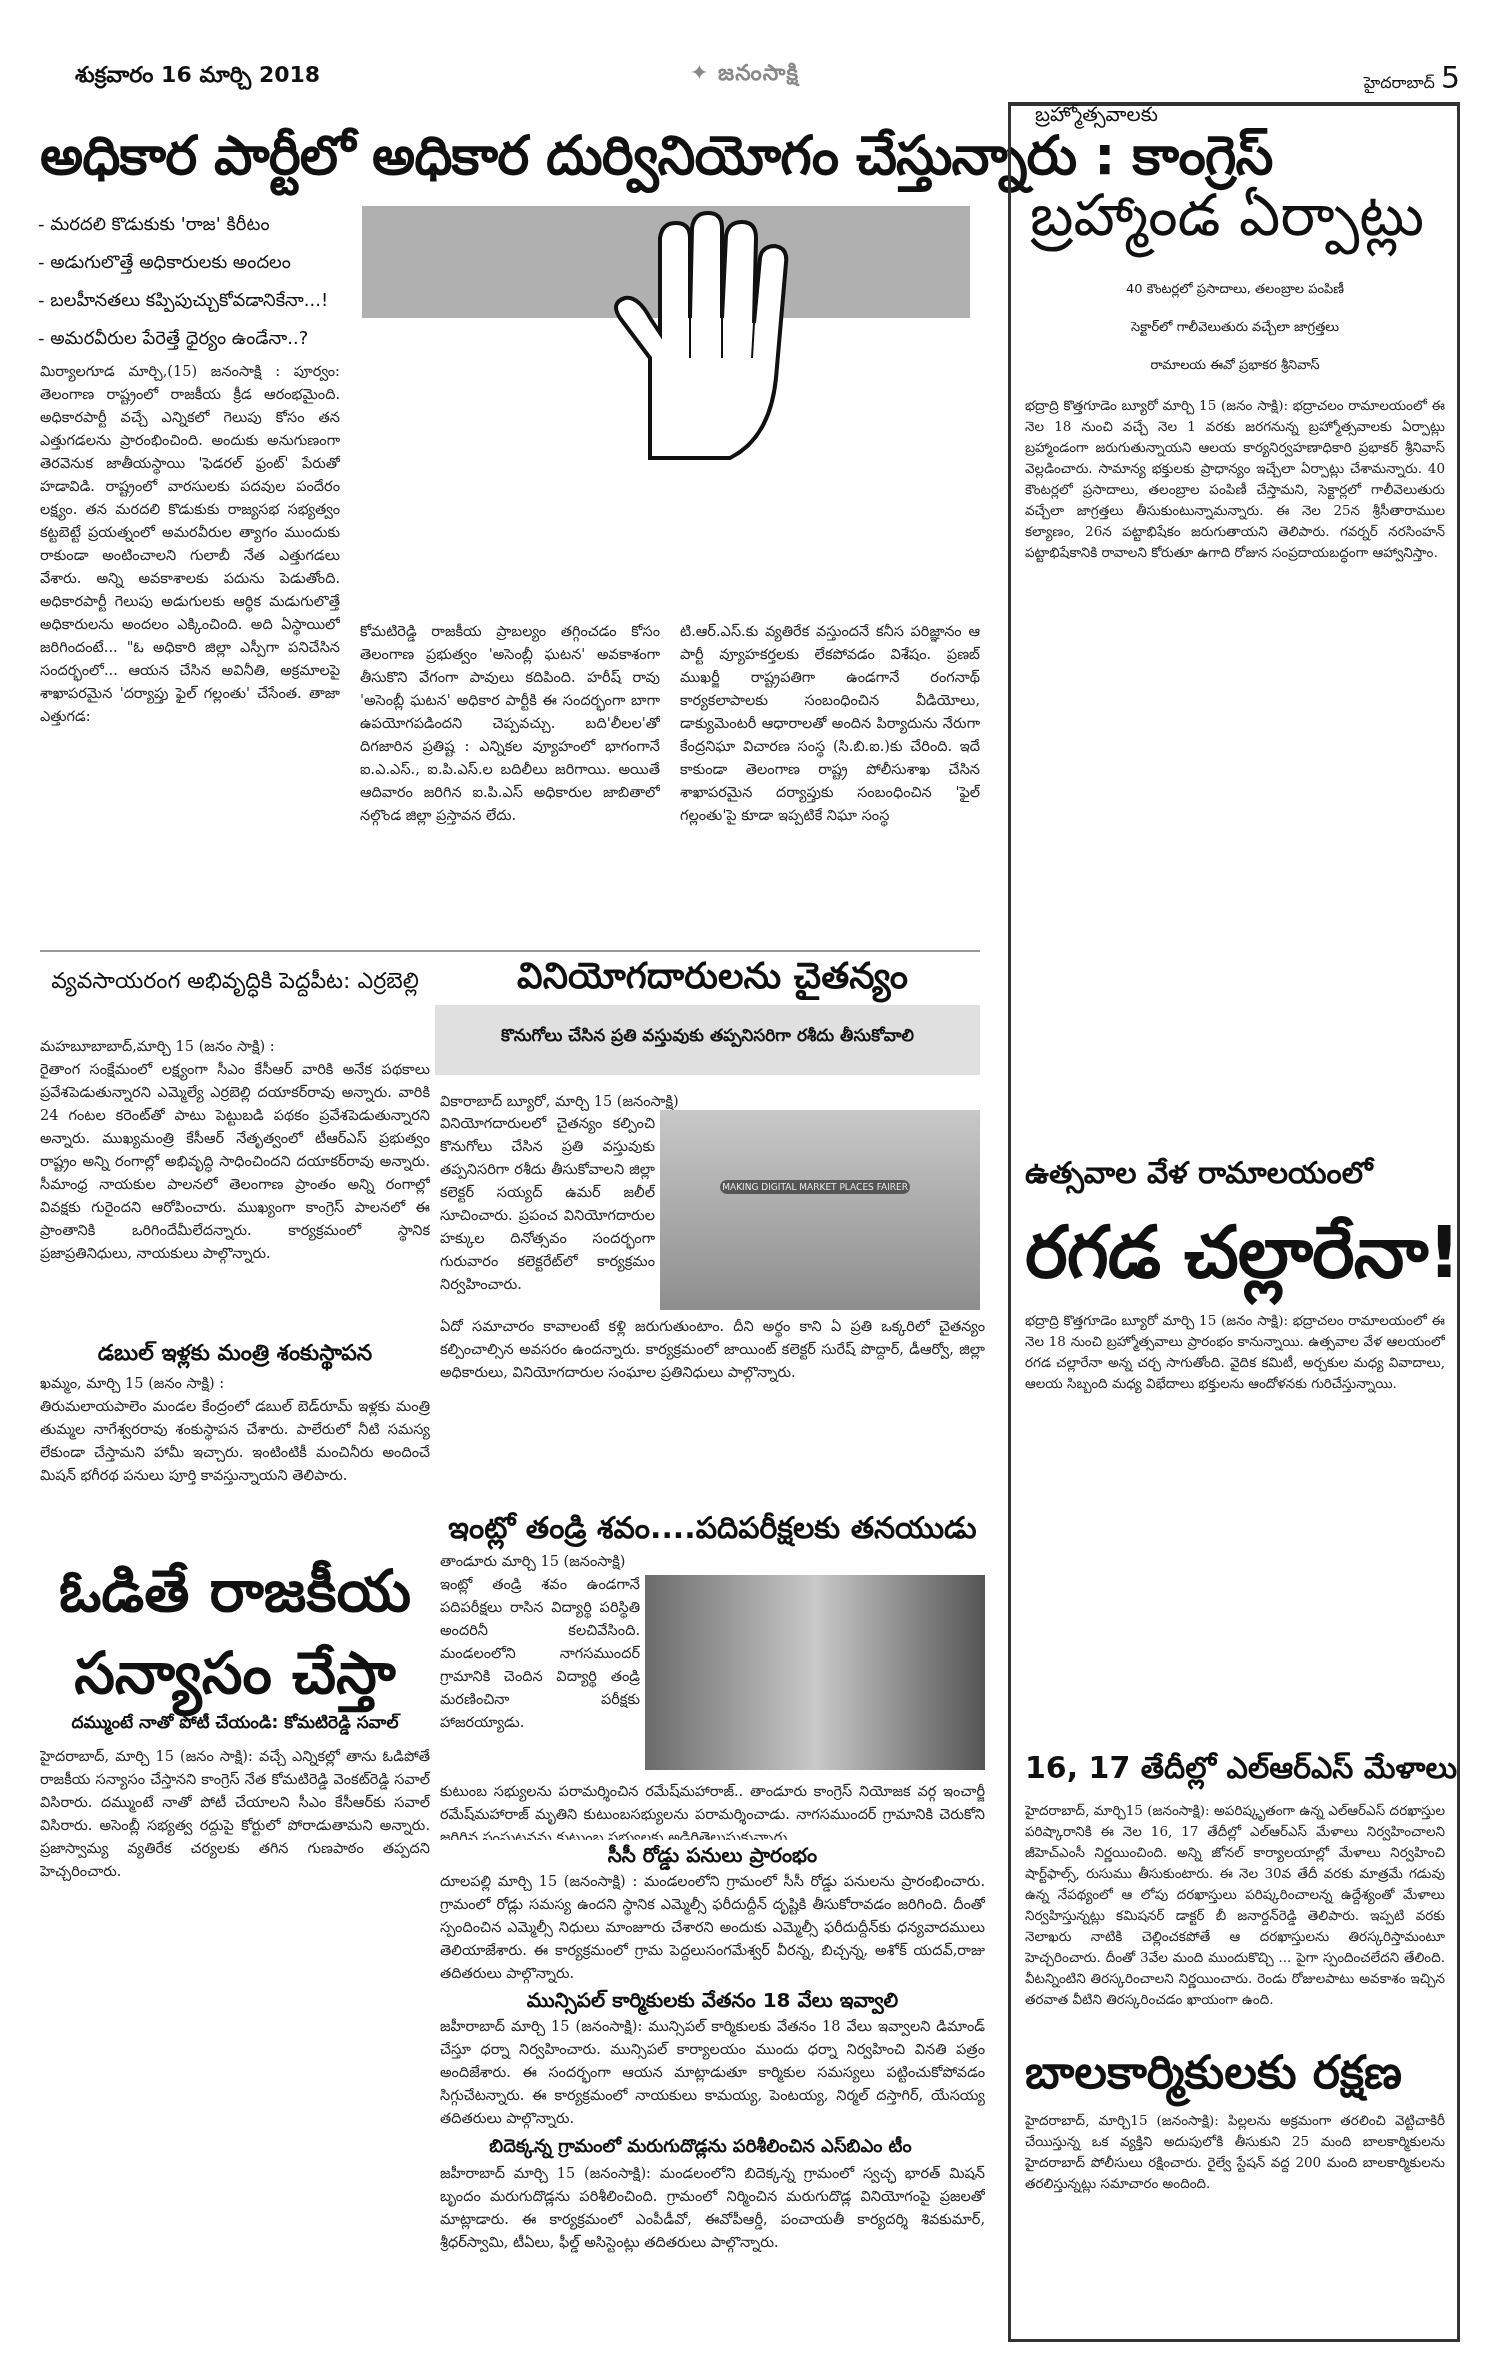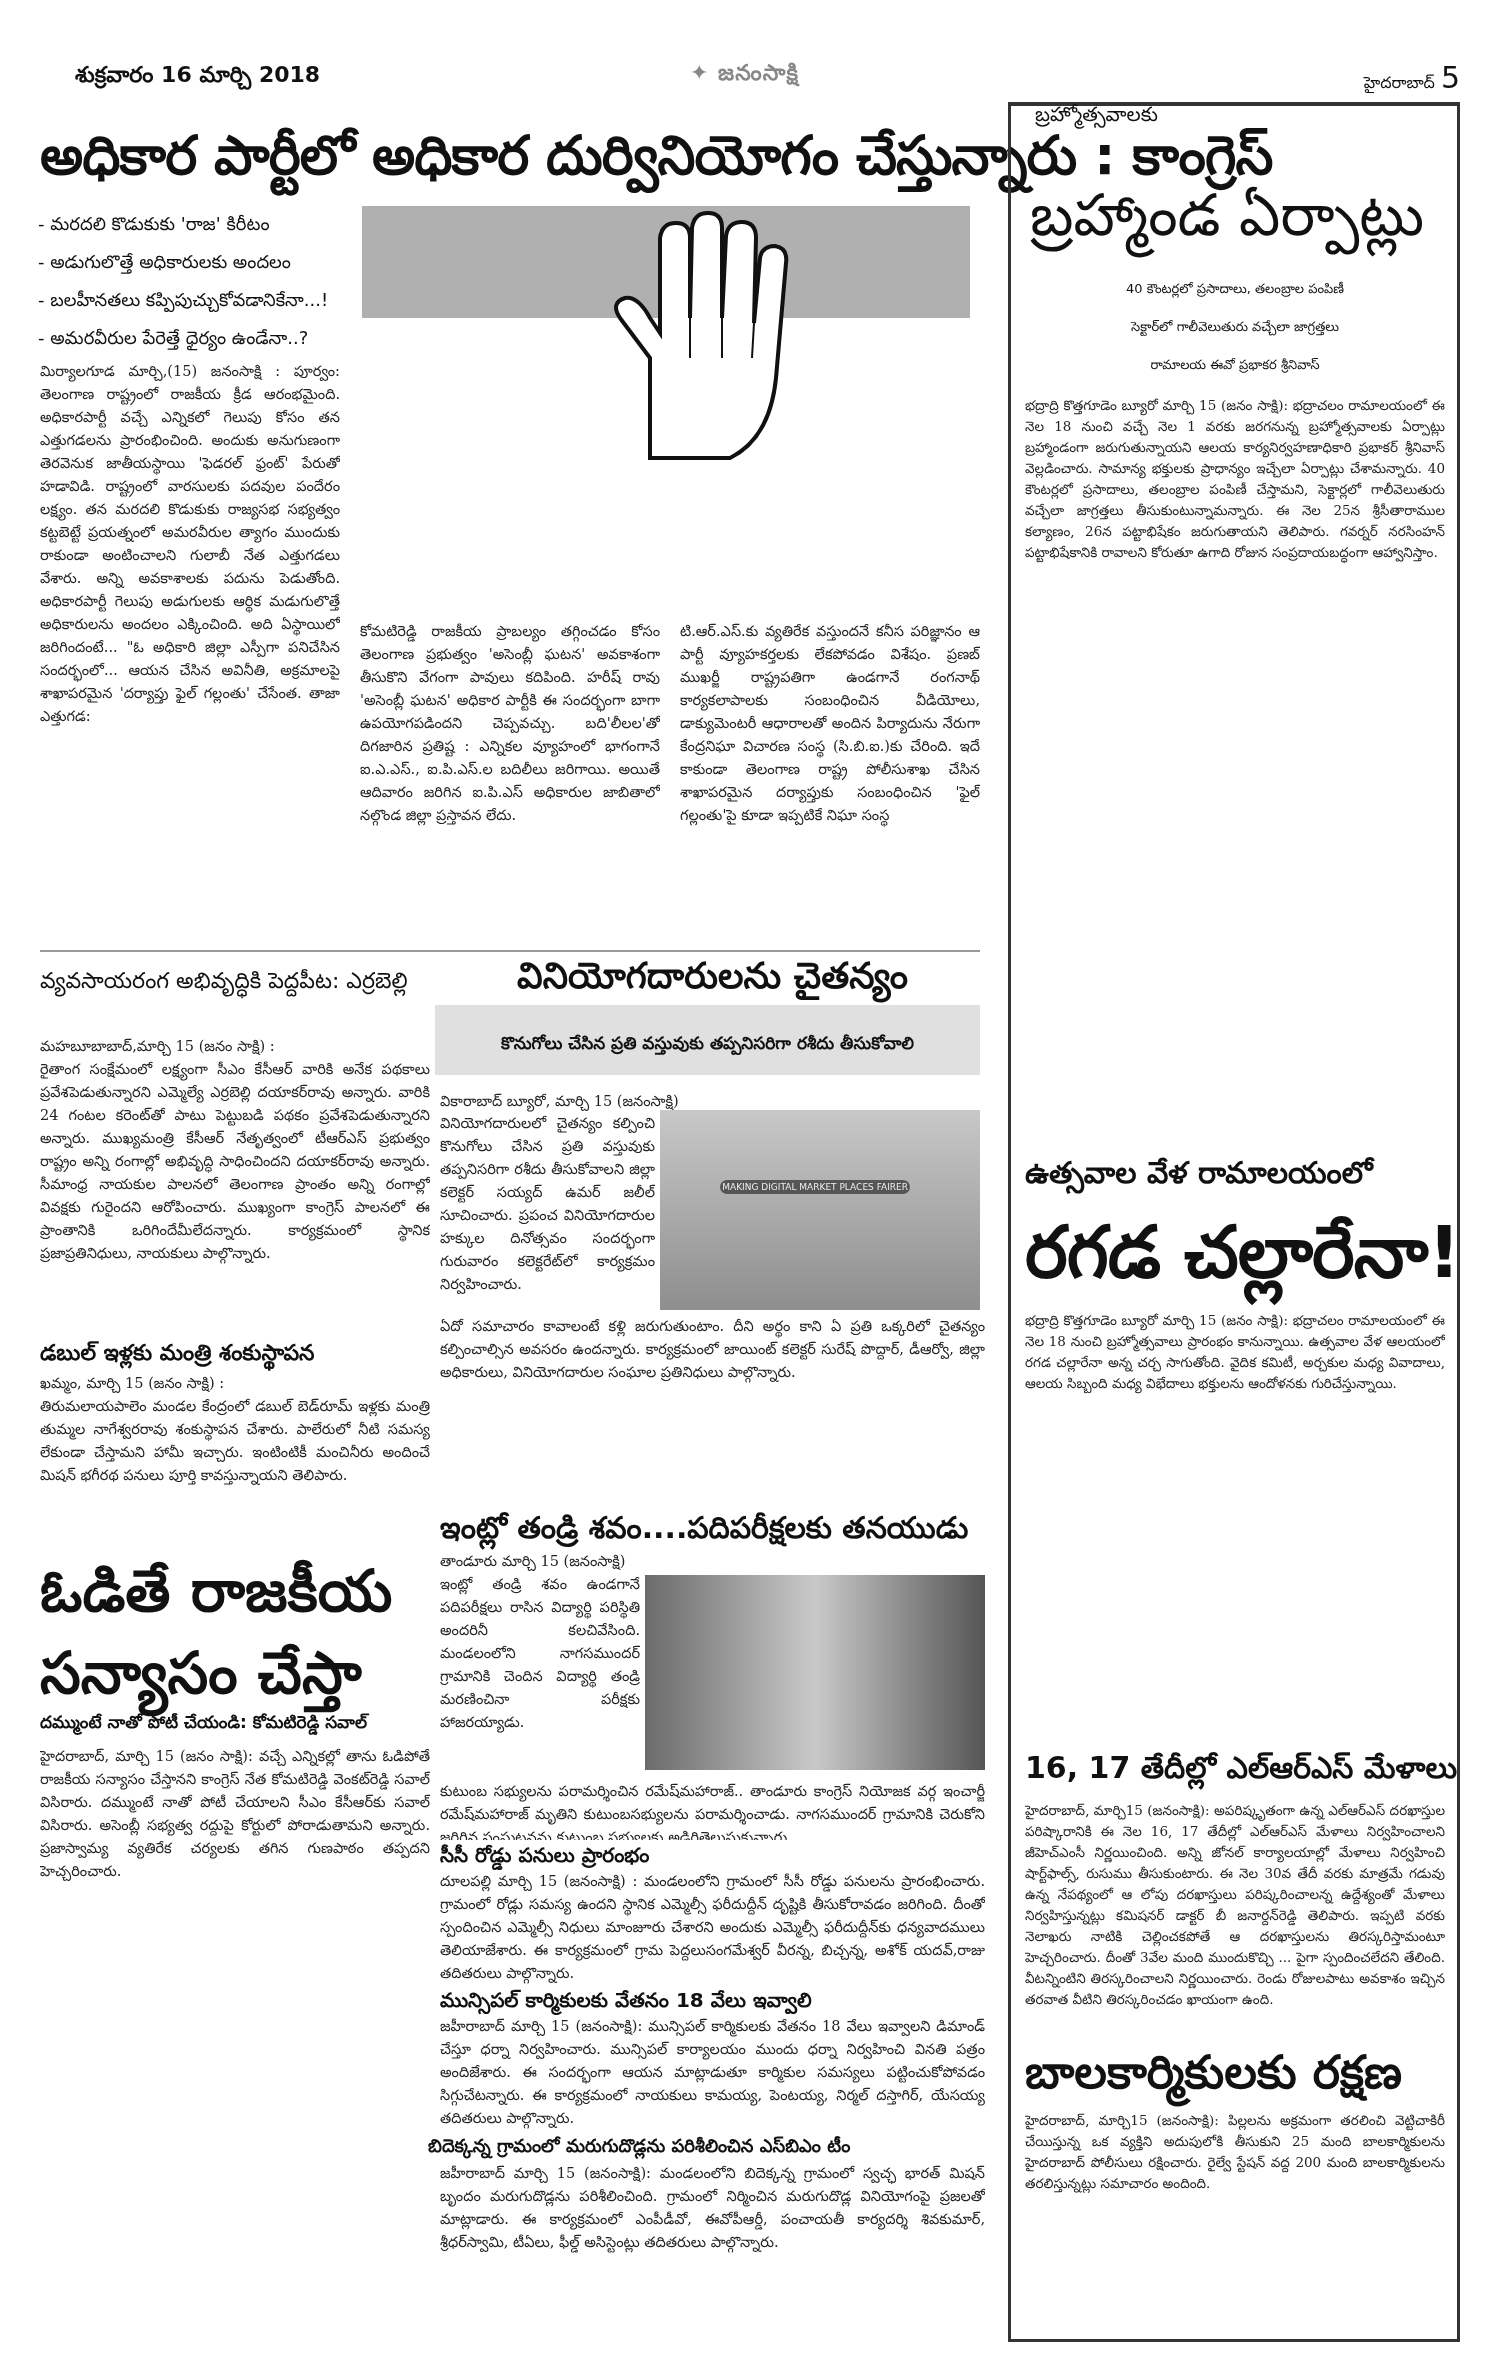--- a/index.html
+++ b/index.html
@@ -15,21 +15,21 @@
   .lead-head{left:40px;top:122px;width:930px;font-size:54px;font-weight:900;letter-spacing:-1px;line-height:68px;white-space:nowrap}
   .bullets{left:38px;top:205px;width:330px;list-style:none}
   .bullets li{font-size:18px;font-weight:normal;line-height:38px;color:#111}
   .photo-band{left:362px;top:206px;width:608px;height:112px;background:#b0b0b0}
   .hand{left:580px;top:208px;width:240px;height:270px}
   .rule{background:#999}
   .box-right{left:1008px;top:102px;width:452px;height:2240px;border:3px solid #333;border-top-width:4px}
   .r-kicker{left:1035px;top:102px;font-size:20px}
   .r-big{left:1030px;top:180px;font-size:58px;line-height:70px}
   .r-sub{left:1020px;width:430px;text-align:center;font-size:13px;font-weight:normal;line-height:38px}
-  .sec-head{font-weight:bold}
+  .sec-head{text-align:center;font-weight:bold}
   .photo{background:#9a9a9a;position:absolute}
   .grayband{background:#e0e0e0;position:absolute;text-align:center;font-weight:bold}
 </style>
 </head>
 <body>
 
 <div class="abs hdr-date">శుక్రవారం 16 మార్చి 2018</div>
 <div class="abs hdr-logo">
   <span>✦ </span><span>జనంసాక్షి</span>
 </div>
@@ -75,21 +75,21 @@
 
 <div class="abs sec-head" style="left:40px;top:1340px;width:390px;font-size:22px">డబుల్ ఇళ్లకు మంత్రి శంకుస్థాపన</div>
 <div class="abs dateline" style="left:40px;top:1372px">ఖమ్మం, మార్చి 15 (జనం సాక్షి) :</div>
 <div class="abs body-text" style="left:40px;top:1395px;width:390px;height:145px;overflow:hidden">తిరుమలాయపాలెం మండల కేంద్రంలో డబుల్ బెడ్‌రూమ్ ఇళ్లకు మంత్రి తుమ్మల నాగేశ్వరరావు శంకుస్థాపన చేశారు. పాలేరులో నీటి సమస్య లేకుండా చేస్తామని హామీ ఇచ్చారు. ఇంటింటికీ మంచినీరు అందించే మిషన్ భగీరథ పనులు పూర్తి కావస్తున్నాయని తెలిపారు.</div>
 
 <div class="abs sec-head" style="left:40px;top:1550px;width:390px;font-size:58px;font-weight:900;line-height:82px">ఓడితే రాజకీయ సన్యాసం చేస్తా</div>
 <div class="abs sec-head" style="left:40px;top:1712px;width:390px;font-size:17px">దమ్ముంటే నాతో పోటీ చేయండి: కోమటిరెడ్డి సవాల్</div>
 <div class="abs body-text" style="left:40px;top:1745px;width:390px;height:590px;overflow:hidden">హైదరాబాద్, మార్చి 15 (జనం సాక్షి): వచ్చే ఎన్నికల్లో తాను ఓడిపోతే రాజకీయ సన్యాసం చేస్తానని కాంగ్రెస్ నేత కోమటిరెడ్డి వెంకట్‌రెడ్డి సవాల్ విసిరారు. దమ్ముంటే నాతో పోటీ చేయాలని సీఎం కేసీఆర్‌కు సవాల్ విసిరారు. అసెంబ్లీ సభ్యత్వ రద్దుపై కోర్టులో పోరాడుతామని అన్నారు. ప్రజాస్వామ్య వ్యతిరేక చర్యలకు తగిన గుణపాఠం తప్పదని హెచ్చరించారు.</div>
 
 <div class="abs" style="left:435px;top:955px;width:555px;font-size:36px;font-weight:900;text-align:center">వినియోగదారులను చైతన్యం కల్పించాలి..</div>
-<div class="grayband" style="left:435px;top:1005px;width:545px;height:70px;padding-top:24px">
+<div class="grayband" style="left:435px;top:1005px;width:545px;height:70px;padding-top:16px">
   <div style="font-size:17px;line-height:28px">కొనుగోలు చేసిన ప్రతి వస్తువుకు తప్పనిసరిగా రశీదు తీసుకోవాలి</div>
 </div>
 <div class="abs dateline" style="left:440px;top:1090px">వికారాబాద్ బ్యూరో, మార్చి 15 (జనంసాక్షి)</div>
 <div class="abs body-text" style="left:440px;top:1112px;width:215px;height:195px;overflow:hidden">వినియోగదారులలో చైతన్యం కల్పించి కొనుగోలు చేసిన ప్రతి వస్తువుకు తప్పనిసరిగా రశీదు తీసుకోవాలని జిల్లా కలెక్టర్ సయ్యద్ ఉమర్ జలీల్ సూచించారు. ప్రపంచ వినియోగదారుల హక్కుల దినోత్సవం సందర్భంగా గురువారం కలెక్టరేట్‌లో కార్యక్రమం నిర్వహించారు.</div>
 <div class="photo" style="left:660px;top:1110px;width:320px;height:200px;background:linear-gradient(#c8c8c8,#8e8e8e)">
   <div style="position:absolute;left:60px;top:70px;width:190px;background:#555;color:#eee;font-size:9px;text-align:right;border-radius:8px;padding:2px">MAKING DIGITAL MARKET PLACES FAIRER</div>
 </div>
 <div class="abs body-text" style="left:440px;top:1315px;width:545px;height:180px;overflow:hidden">ఏదో సమాచారం కావాలంటే కళ్లి జరుగుతుంటాం. దీని అర్థం కాని ఏ ప్రతి ఒక్కరిలో చైతన్యం కల్పించాల్సిన అవసరం ఉందన్నారు. కార్యక్రమంలో జాయింట్ కలెక్టర్ సురేష్ పొద్దార్, డీఆర్వో, జిల్లా అధికారులు, వినియోగదారుల సంఘాల ప్రతినిధులు పాల్గొన్నారు.</div>
 
 <div class="abs sec-head" style="left:440px;top:1510px;width:545px;font-size:30px">ఇంట్లో తండ్రి శవం....పదిపరీక్షలకు తనయుడు</div>

